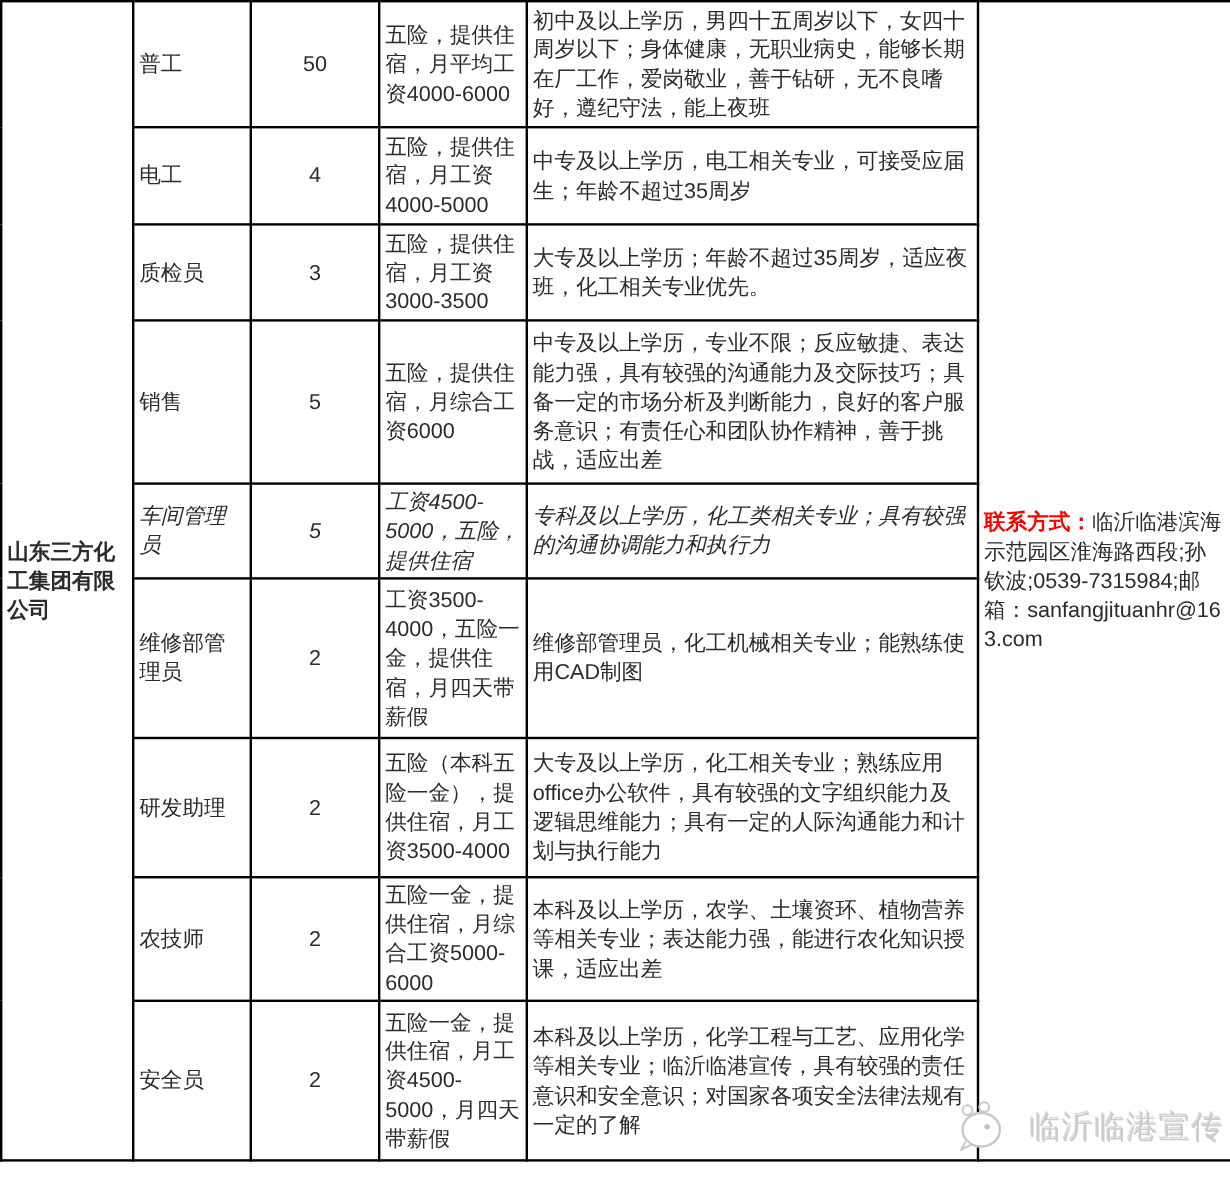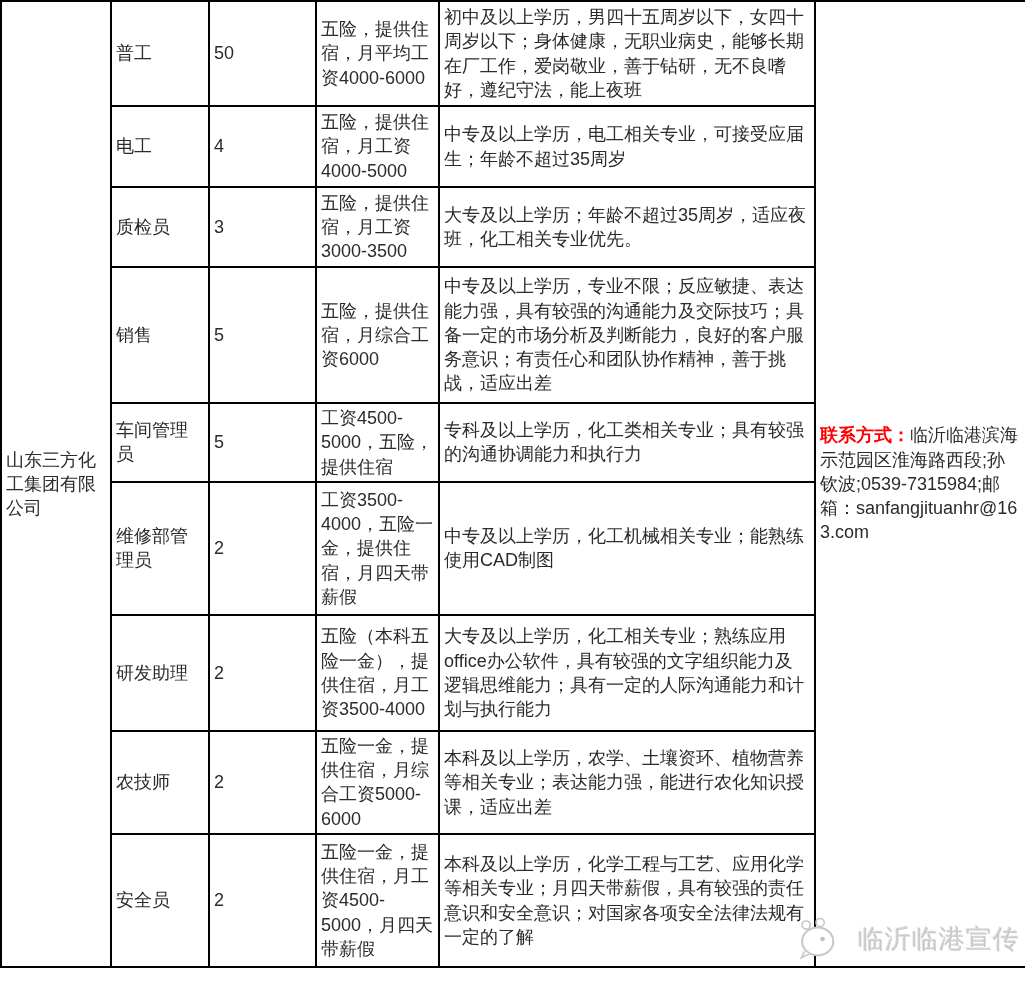--- a/index.html
+++ b/index.html
@@ -29,32 +29,33 @@
     vertical-align: middle;
     font-size: 18px;
     line-height: 1.35;
     overflow: hidden;
   }
   
   table.recruit { border-right: none; }
   td.contact-cell { border-right: none; margin-top: 48px; }
 
   td.company-cell {
-    font-weight: normal;
+    font-weight: bold;
     font-size: 19px;
     line-height: 1.5;
     padding: 2px 3px;
   }
   td.position-cell {
     font-size: 18px;
     line-height: 1.4;
     padding: 2px 5px;
     border-radius: 15px;
   }
   td.count-cell {
+    text-align: center;
     font-size: 20px;
   }
   td.benefits-cell {
     font-size: 18px;
     line-height: 1.45;
     padding: 2px 5px;
   }
   td.requirements-cell {
     font-size: 18px;
     line-height: 1.2;
@@ -134,53 +135,53 @@
       <td class="requirements-cell">大专及以上学历；年龄不超过35周岁，适应夜班，化工相关专业优先。</td>
     </tr>
 
     <tr style="height:136px;">
       <td class="position-cell">销售</td>
       <td class="count-cell">5</td>
       <td class="benefits-cell">五险，提供住宿，月综合工资6000</td>
       <td class="requirements-cell">中专及以上学历，专业不限；反应敏捷、表达能力强，具有较强的沟通能力及交际技巧；具备一定的市场分析及判断能力，良好的客户服务意识；有责任心和团队协作精神，善于挑战，适应出差</td>
     </tr>
 
-    <tr style="height:69px;">
+    <tr style="height:69px;font-style:italic;">
       <td class="position-cell">车间管理员</td>
       <td class="count-cell">5</td>
       <td class="benefits-cell">工资4500-5000，五险，提供住宿</td>
       <td class="requirements-cell">专科及以上学历，化工类相关专业；具有较强的沟通协调能力和执行力</td>
     </tr>
 
     <tr style="height:133px;">
       <td class="position-cell">维修部管理员</td>
       <td class="count-cell">2</td>
       <td class="benefits-cell">工资3500-4000，五险一金，提供住宿，月四天带薪假</td>
-      <td class="requirements-cell">中专及以上学历，化工机械相关专业；能熟练使用CAD制图</td>
+      <td class="requirements-cell">维修部管理员，化工机械相关专业；能熟练使用CAD制图</td>
     </tr>
 
     <tr style="height:116px;">
       <td class="position-cell">研发助理</td>
       <td class="count-cell">2</td>
       <td class="benefits-cell">五险（本科五险一金），提供住宿，月工资3500-4000</td>
       <td class="requirements-cell">大专及以上学历，化工相关专业；熟练应用office办公软件，具有较强的文字组织能力及逻辑思维能力；具有一定的人际沟通能力和计划与执行能力</td>
     </tr>
 
     <tr style="height:98px;">
       <td class="position-cell">农技师</td>
       <td class="count-cell">2</td>
       <td class="benefits-cell">五险一金，提供住宿，月综合工资5000-6000</td>
       <td class="requirements-cell">本科及以上学历，农学、土壤资环、植物营养等相关专业；表达能力强，能进行农化知识授课，适应出差</td>
     </tr>
 
     <tr style="height:133px;">
       <td class="position-cell">安全员</td>
       <td class="count-cell">2</td>
       <td class="benefits-cell">五险一金，提供住宿，月工资4500-5000，月四天带薪假</td>
-      <td class="requirements-cell">本科及以上学历，化学工程与工艺、应用化学等相关专业；月四天带薪假，具有较强的责任意识和安全意识；对国家各项安全法律法规有一定的了解</td>
+      <td class="requirements-cell">本科及以上学历，化学工程与工艺、应用化学等相关专业；临沂临港宣传，具有较强的责任意识和安全意识；对国家各项安全法律法规有一定的了解</td>
     </tr>
   </tbody>
     </table>
 
   <div class="watermark">
     <svg width="50" height="54" viewBox="0 0 50 54">
       <circle cx="10" cy="10" r="5" fill="#ffffff" stroke="#c8c8c8" stroke-width="2"></circle>
       <circle cx="27" cy="7" r="5" fill="#ffffff" stroke="#c8c8c8" stroke-width="2"></circle>
       <ellipse cx="24" cy="30" rx="19" ry="17" fill="#ffffff" stroke="#c8c8c8" stroke-width="2.5"></ellipse>
       <circle cx="30" cy="27" r="2.8" fill="#c0c0c0"></circle>

